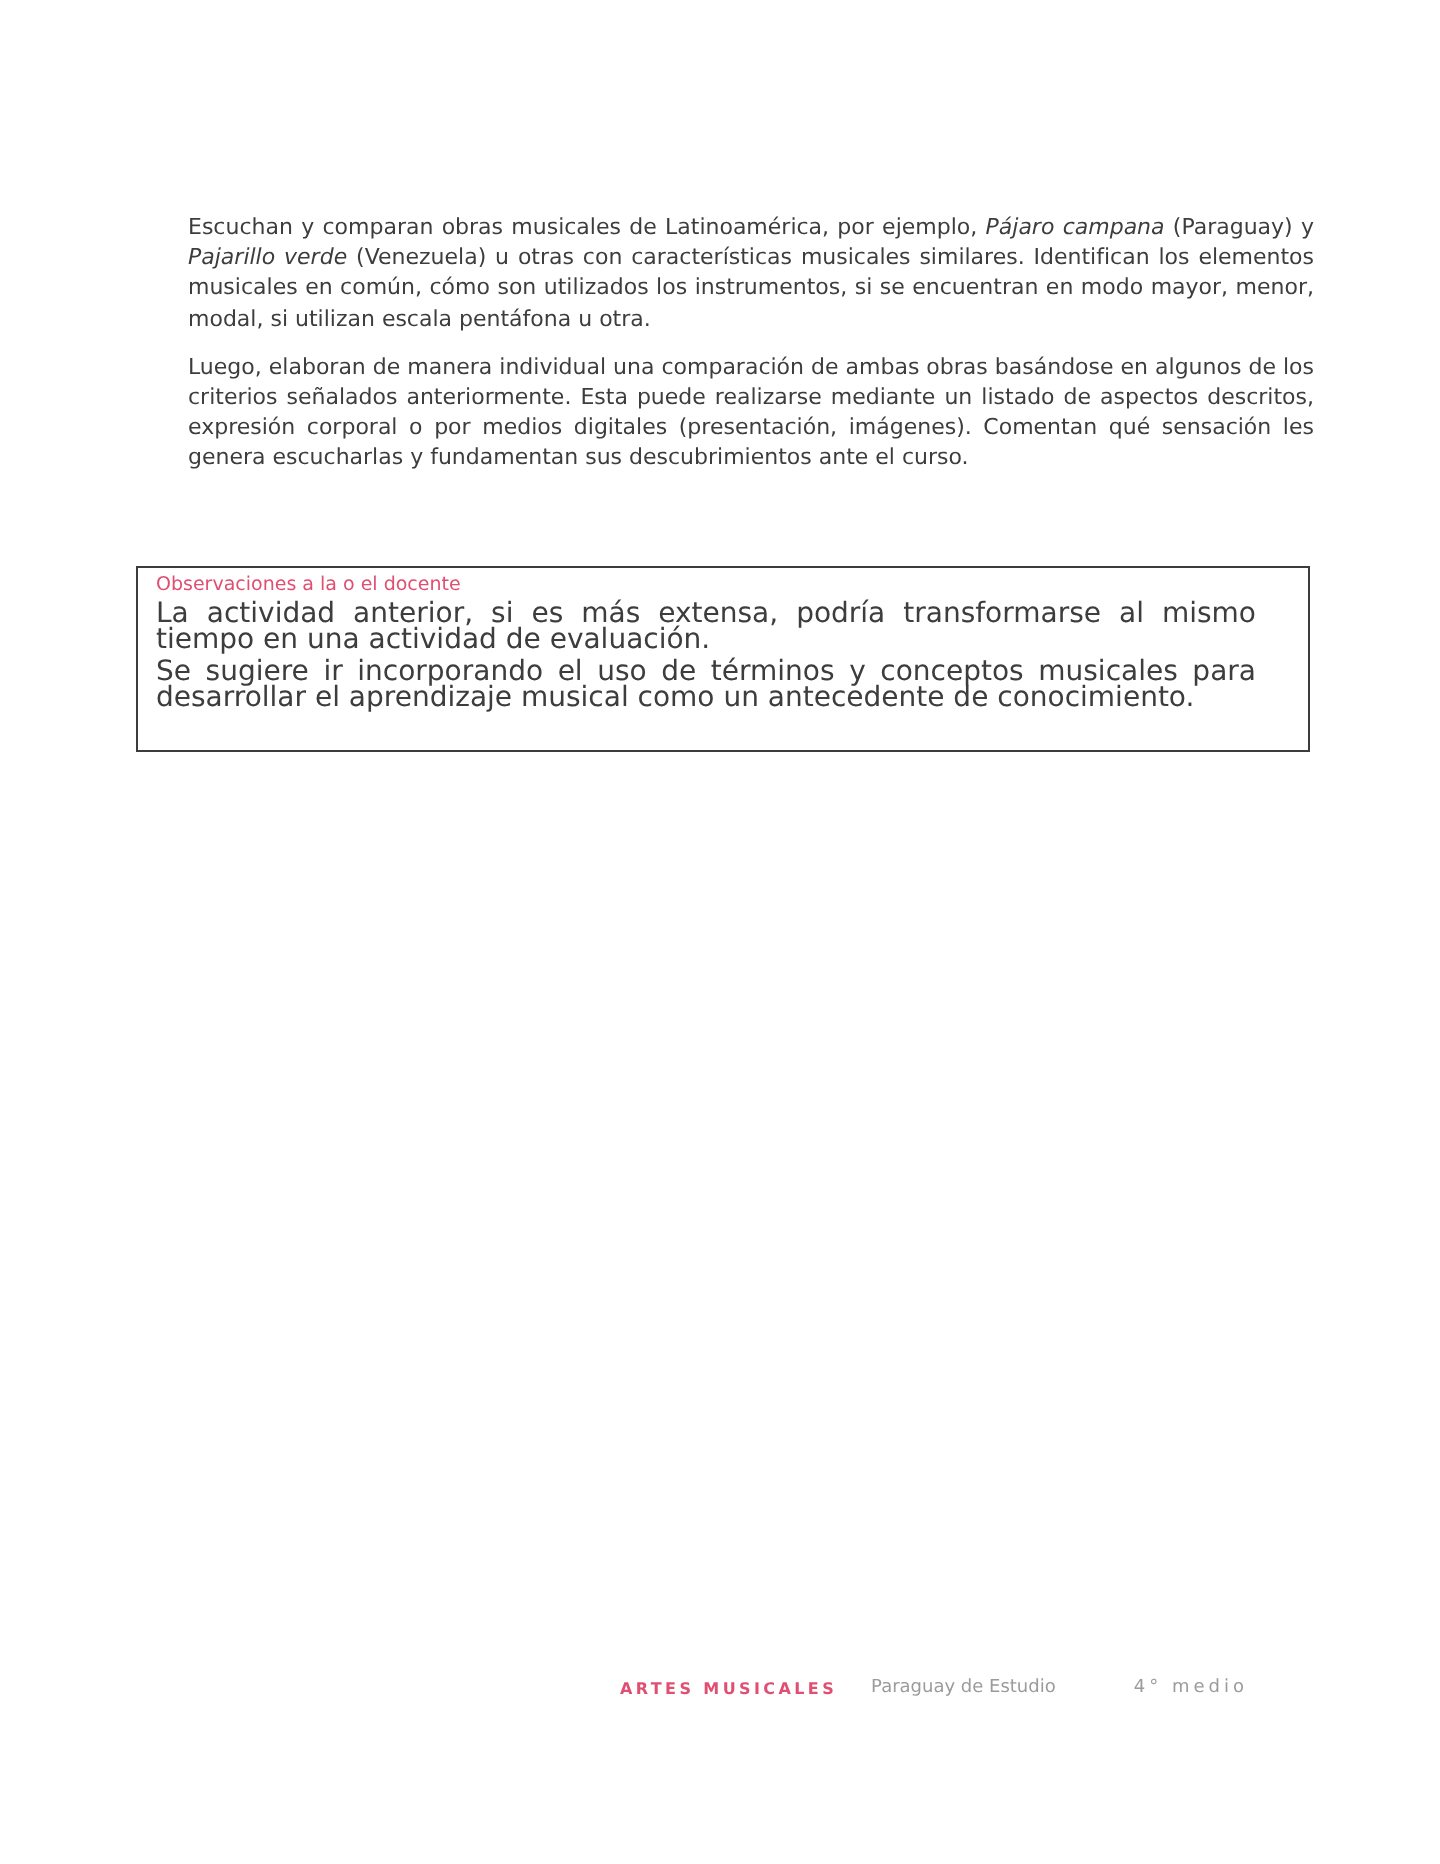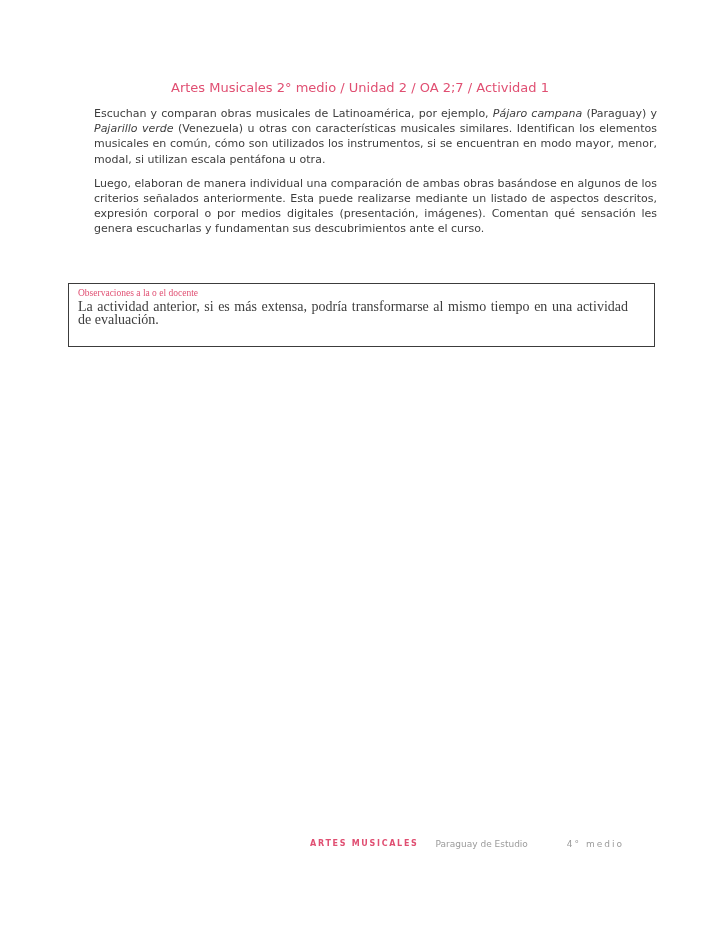--- a/index.html
+++ b/index.html
@@ -41,46 +41,45 @@
     color: #3d3d3d;
   }
   .para i {
     font-style: italic;
   }
   .notes-box {
     position: absolute;
     top: 283px;
     left: 68px;
     width: 587px;
-    height: 64px;
+    height: 93px;
     box-sizing: border-box;
     border: 1.5px solid #3c3c3c;
     background: #ffffff;
     padding: 3px 26px 0 9px;
-    font-family: Liberation Serif, serif;
   }
   .notes-heading {
     margin: 0 0 2px 0;
     font-size: 9.5px;
     line-height: 12px;
     color: #e04f72;
   }
   .note {
     margin: 0 0 4px 0;
     font-size: 14px;
     line-height: 12.5px;
     text-align: justify;
     color: #3d3d3d;
   }
   .footer {
     position: absolute;
     top: 839px;
     left: 310px;
     display: flex;
-    align-items: flex-start;
+    align-items: center;
     white-space: nowrap;
   }
   .footer-subject {
     color: #e04f72;
     font-weight: 700;
     font-size: 8px;
     letter-spacing: 1.7px;
     margin-right: 17px;
   }
   .footer-doc {
@@ -92,31 +91,31 @@
     color: #9b9b9b;
     font-size: 9px;
     letter-spacing: 2px;
   }
 </style>
 </head>
 <body>
 
 <div class="page">
 
-  <h1 class="title">Artes Musicales 2° medio / Unidad 2 / OA 2;7 / Actividad 1</h1>
 
   <div class="body-text">
     <p class="para"><span>Escuchan y comparan obras musicales de Latinoamérica, por ejemplo, </span><i>Pájaro campana</i><span> (Paraguay) y </span><i>Pajarillo verde</i><span> (Venezuela) u otras con características musicales similares. Identifican los elementos musicales en común, cómo son utilizados los instrumentos, si se encuentran en modo mayor, menor, modal, si utilizan escala pentáfona u otra.</span></p>
 
     <p class="para">Luego, elaboran de manera individual una comparación de ambas obras basándose en algunos de los criterios señalados anteriormente. Esta puede realizarse mediante un listado de aspectos descritos, expresión corporal o por medios digitales (presentación, imágenes). Comentan qué sensación les genera escucharlas y fundamentan sus descubrimientos ante el curso.</p>
   </div>
 
   <div class="notes-box">
     <p class="notes-heading">Observaciones a la o el docente</p>
     <p class="note">La actividad anterior, si es más extensa, podría transformarse al mismo tiempo en una actividad de evaluación.</p>
+    <p class="note">Se sugiere ir incorporando el uso de términos y conceptos musicales para desarrollar el aprendizaje musical como un antecedente de conocimiento.</p>
   </div>
 
   <div class="footer">
     <span class="footer-subject">ARTES MUSICALES</span>
     <span class="footer-doc">Paraguay de Estudio</span>
     <span class="footer-grade">4° medio</span>
   </div>
 
 </div>
 

